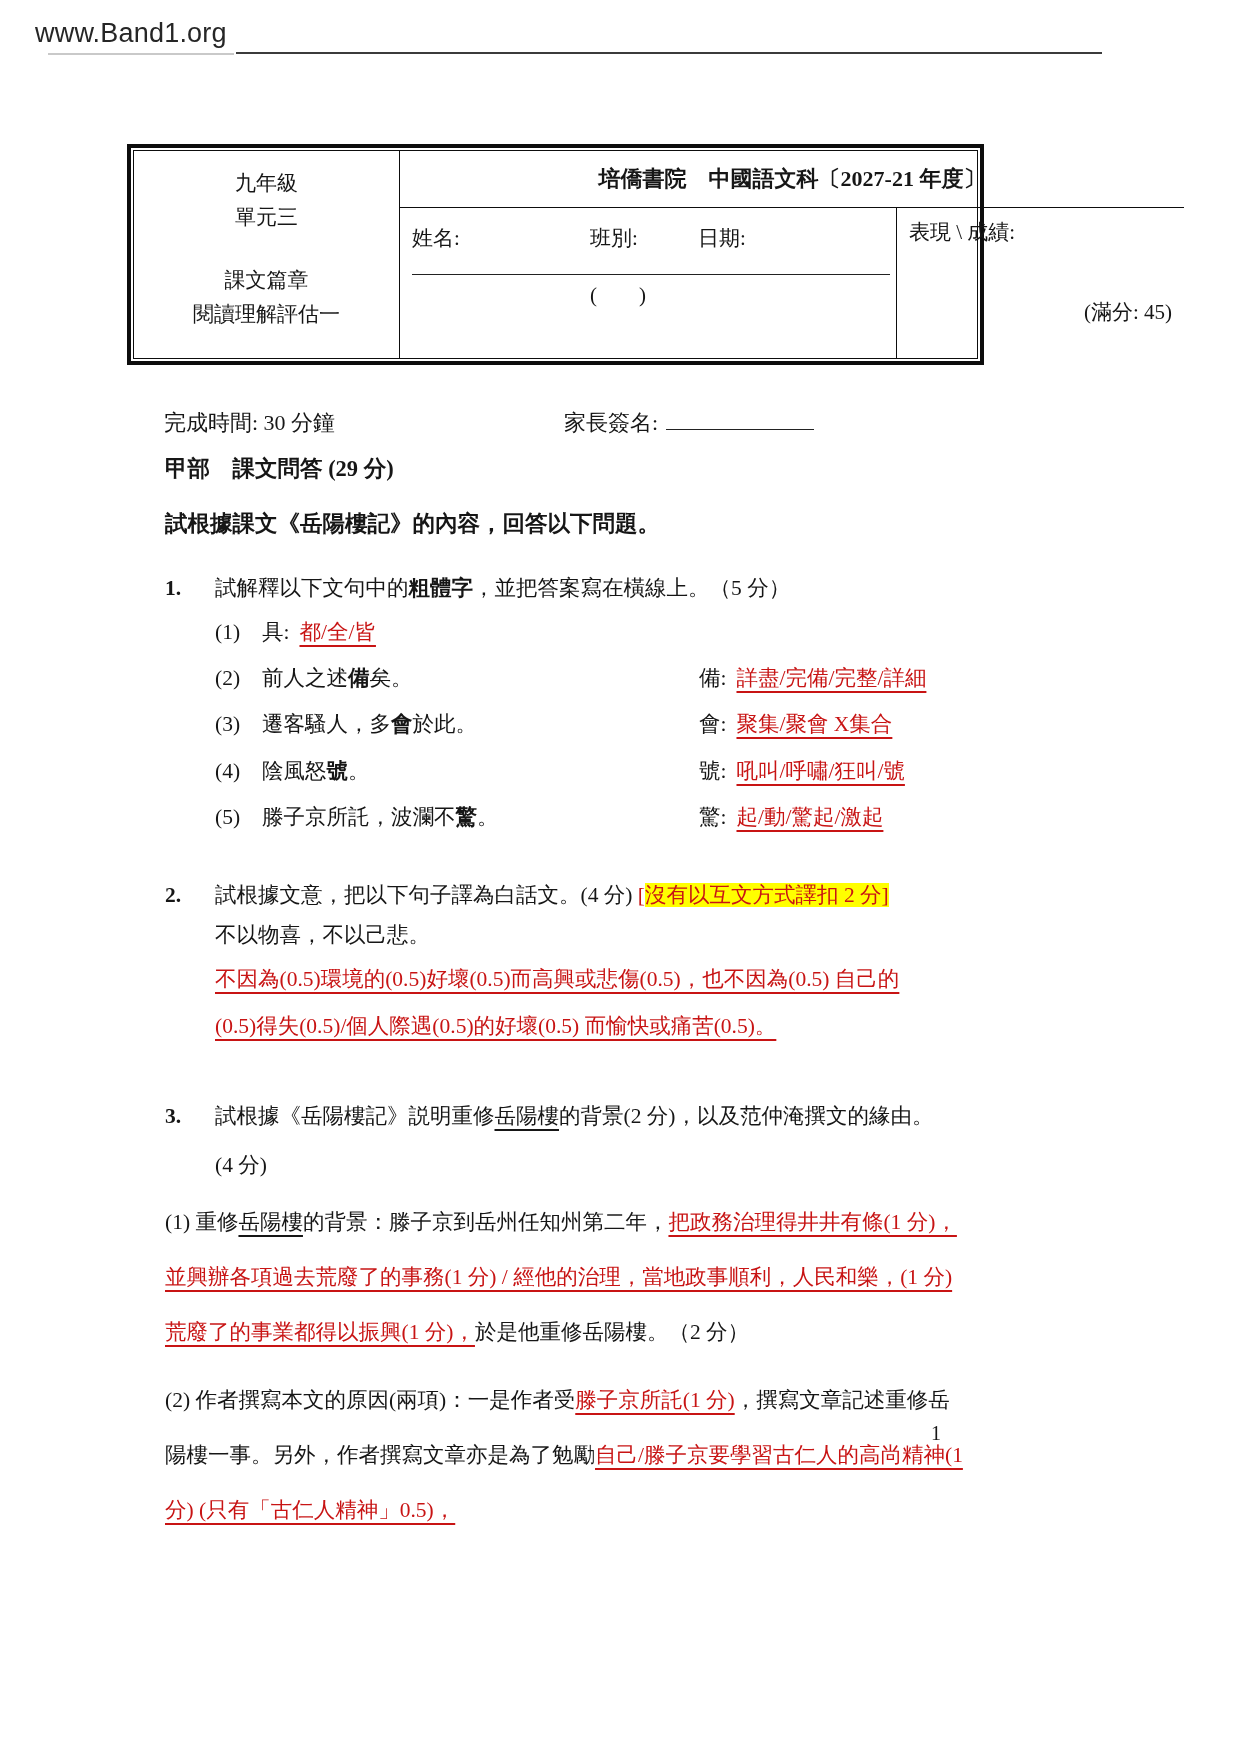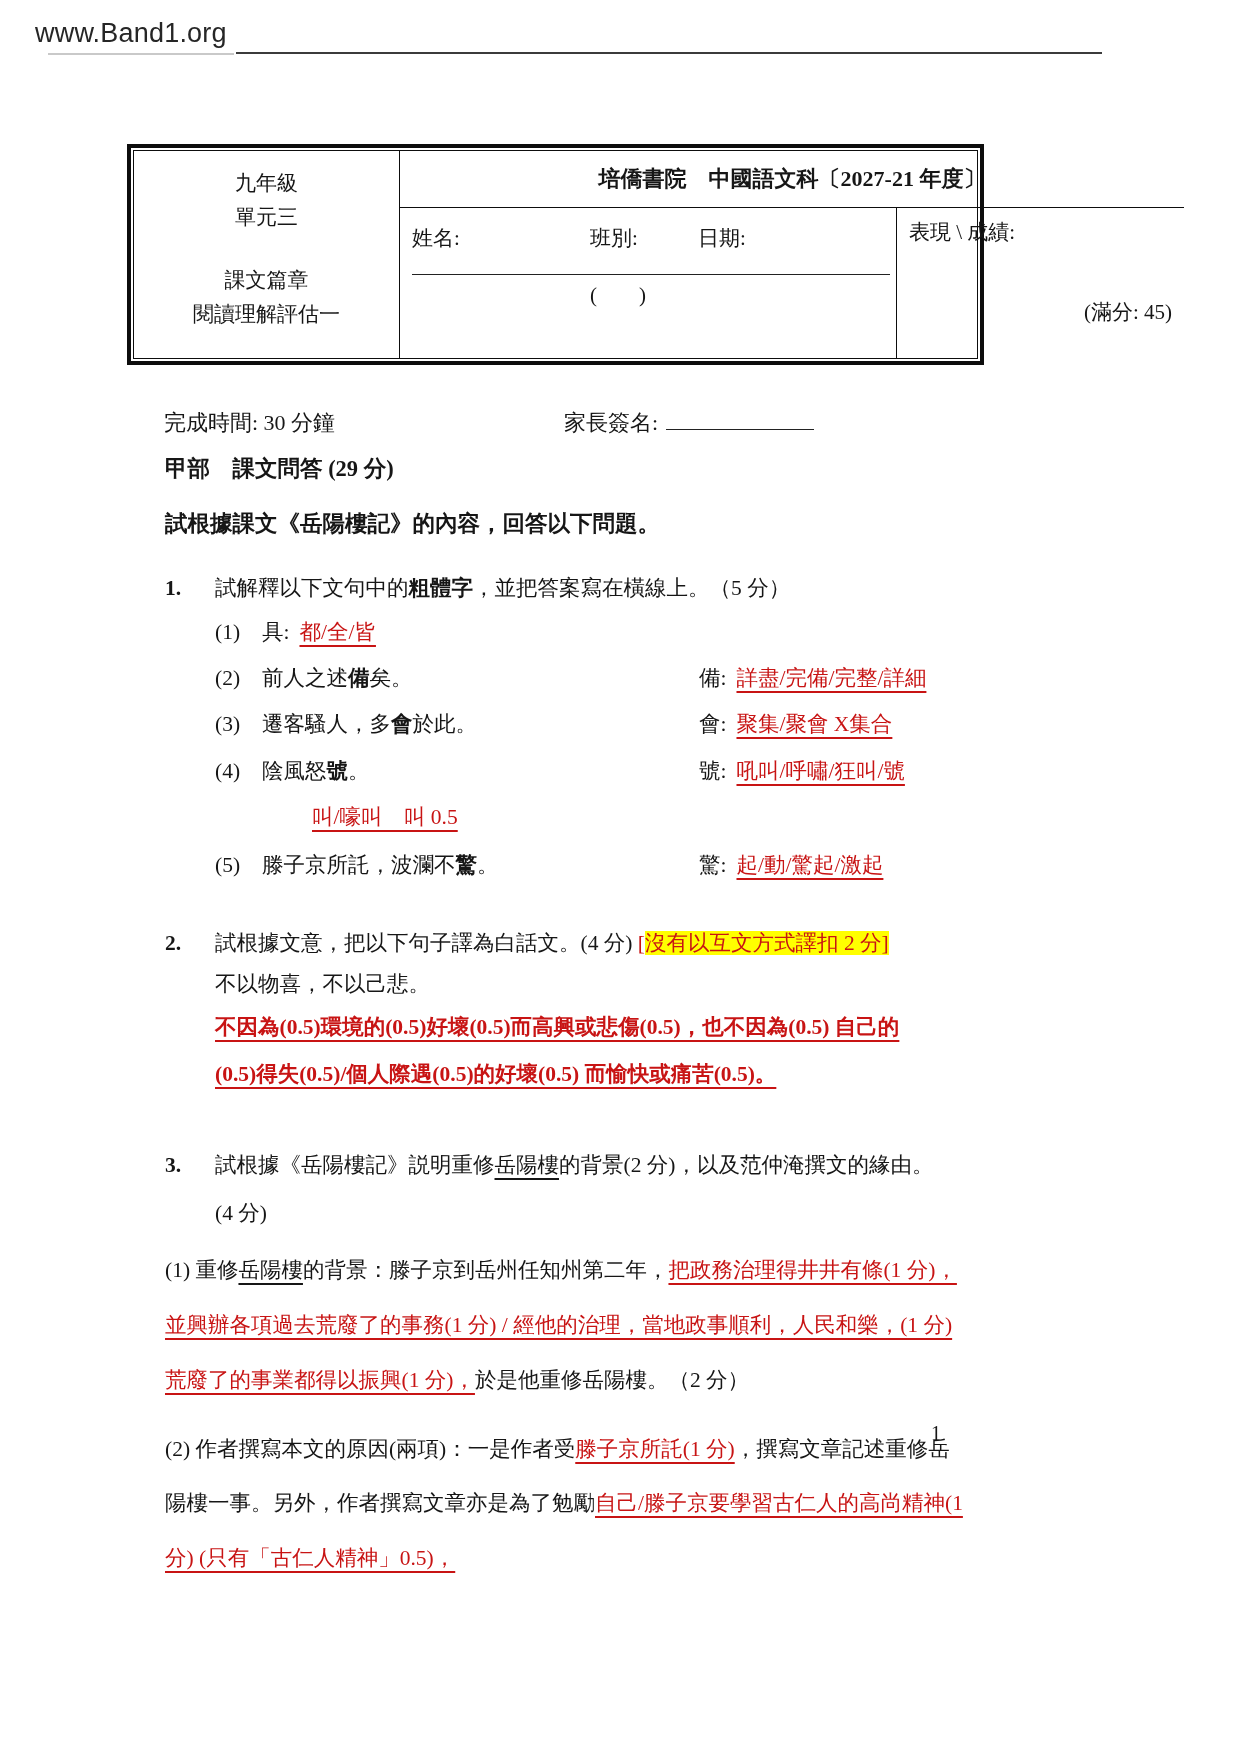--- a/index.html
+++ b/index.html
@@ -49,21 +49,21 @@
   .item-num{width:47px;flex-shrink:0;}
   .item-sent{flex:1;}
   .item-ans{width:272px;flex-shrink:0;display:flex;gap:10px;align-items:baseline;}
   .item-key{white-space:nowrap;}
   .red-u{color:var(--red,#c81414);text-decoration:underline;text-underline-offset:6px;text-decoration-thickness:1.5px;}
   .extra-line{margin-left:97px;margin-top:0;margin-bottom:16px;}
 
   .q2{margin-top:46px;}
   .q2 .stem-line{margin-bottom:8px;}
   .q2 .src{margin-bottom:10px;}
-  .q2 .ansline{line-height:1.65;margin-bottom:12px;font-weight:bold;}
+  .q2 .ansline{line-height:1.65;margin-bottom:12px;}
 
   .q3{margin-top:44px;}
   .q3 .marks-line{margin-top:16px;}
   .para{margin-top:14px;line-height:2.55;}
 
   
   .b{font-weight:bold;}
   .r{color:var(--red,#c81414);}
   .u{text-decoration:underline;text-underline-offset:6px;text-decoration-thickness:1.5px;}
   .hl{background:var(--hl,#ffff00);}
@@ -152,21 +152,20 @@
         </div>
       </div>
       <div class="item">
         <div class="item-num">(4)</div>
         <div class="item-sent"><span>陰風怒</span><span class="b">號</span><span>。</span></div>
         <div class="item-ans">
           <span class="item-key">號:</span>
           <span class="red-u">吼叫/呼嘯/狂叫/號</span>
         </div>
       </div>
-      <div class="extra-line red-u">叫/嚎叫　叫 0.5</div>
       <div class="item">
         <div class="item-num">(5)</div>
         <div class="item-sent"><span>滕子京所託，波瀾不</span><span class="b">驚</span><span>。</span></div>
         <div class="item-ans">
           <span class="item-key">驚:</span>
           <span class="red-u">起/動/驚起/激起</span>
         </div>
       </div>
     </div>
 

